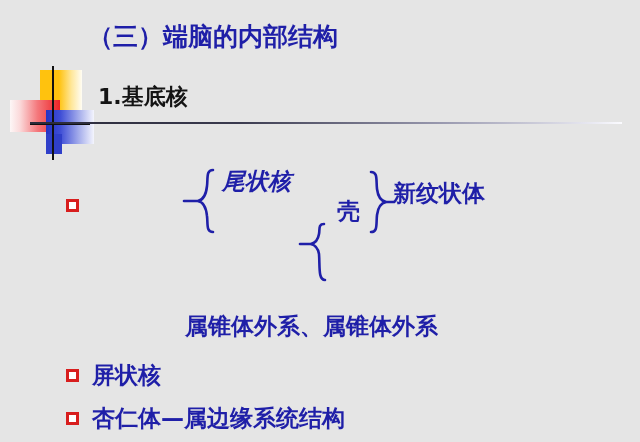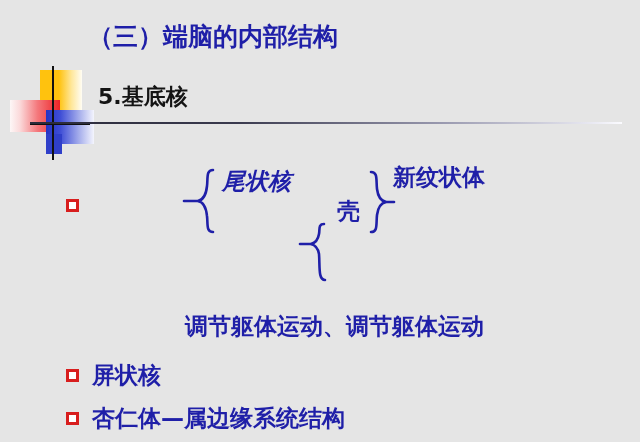--- a/index.html
+++ b/index.html
@@ -122,21 +122,21 @@
   }
 
   
   #b-jiezhuangti { left: 66px;  top: 199px; }
   #t-jiezhuangti { left: 92px;  top: 190px; }
 
   #t-weizhuanghe { left: 222px; top: 166px; font-style: italic; }
   #t-douzhuanghe { left: 222px; top: 219px; }
 
   #t-ke          { left: 337px; top: 196px; }
-  #t-xinjiezhuang{ left: 393px; top: 162px; }
+  #t-xinjiezhuang{ left: 393px; top: 178px; }
 
   #t-cangbaiqiu  { left: 330px; top: 268px; }
 
   #t-zhuiti      { left: 185px; top: 311px; }
 
   #b-pingzhuang  { left: 66px;  top: 369px; }
   #t-pingzhuang  { left: 92px;  top: 360px; }
 
   #b-xingrenti   { left: 66px;  top: 412px; }
   #t-xingrenti   { left: 92px;  top: 403px; }
@@ -150,21 +150,21 @@
     <div class="deco-rect deco-yellow"></div>
     <div class="deco-rect deco-red"></div>
     <div class="deco-rect deco-blue"></div>
     <div class="deco-rect deco-blue2"></div>
     <div class="deco-rect deco-vline"></div>
     <div class="deco-rect deco-hline"></div>
   </div>
 
   <div id="title">（三）端脑的内部结构</div>
 
-  <div id="section-heading">5.基底核</div>
+  <div id="section-heading">1.基底核</div>
   <div id="section-rule"></div>
 
   <svg id="braces" viewBox="0 0 640 442">
 
     <path d="M 213 170
              C 206 170 208 178 207 186
              C 206 196 203 200 198 201
              C 203 202 206 206 207 216
              C 208 224 206 232 213 232" fill="none" stroke="#1f1fa8" stroke-width="2.6" stroke-linecap="round"></path>
 
@@ -186,21 +186,21 @@
   </svg>
 
   <div class="bullet" id="b-jiezhuangti"></div>
 
   <div class="cn" id="t-weizhuanghe">尾状核</div>
 
   <div class="cn" id="t-ke">壳</div>
   <div class="cn" id="t-xinjiezhuang">新纹状体</div>
 
 
-  <div class="cn" id="t-zhuiti">调节躯体运动、调节躯体运动</div>
+  <div class="cn" id="t-zhuiti">属锥体外系、属锥体外系</div>
 
   <div class="bullet" id="b-pingzhuang"></div>
   <div class="cn" id="t-pingzhuang">屏状核</div>
 
   <div class="bullet" id="b-xingrenti"></div>
   <div class="cn" id="t-xingrenti">杏仁体—属边缘系统结构</div>
 
 </div>
 
 </body></html>

